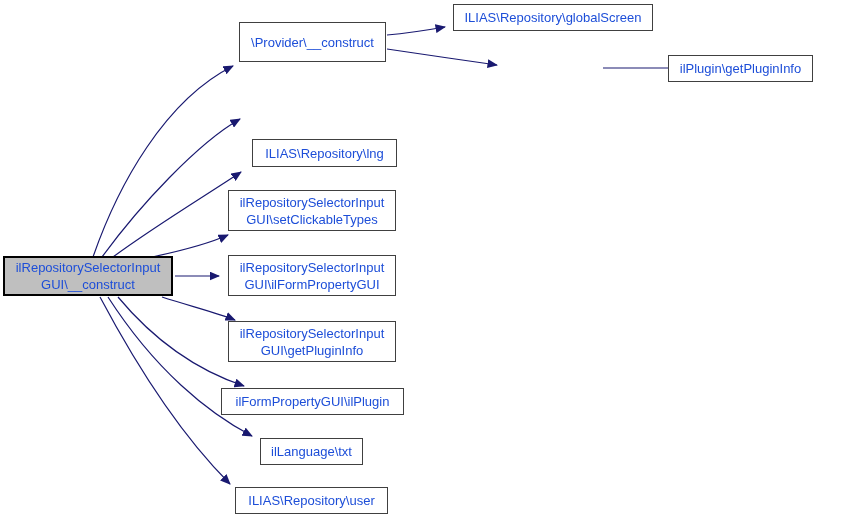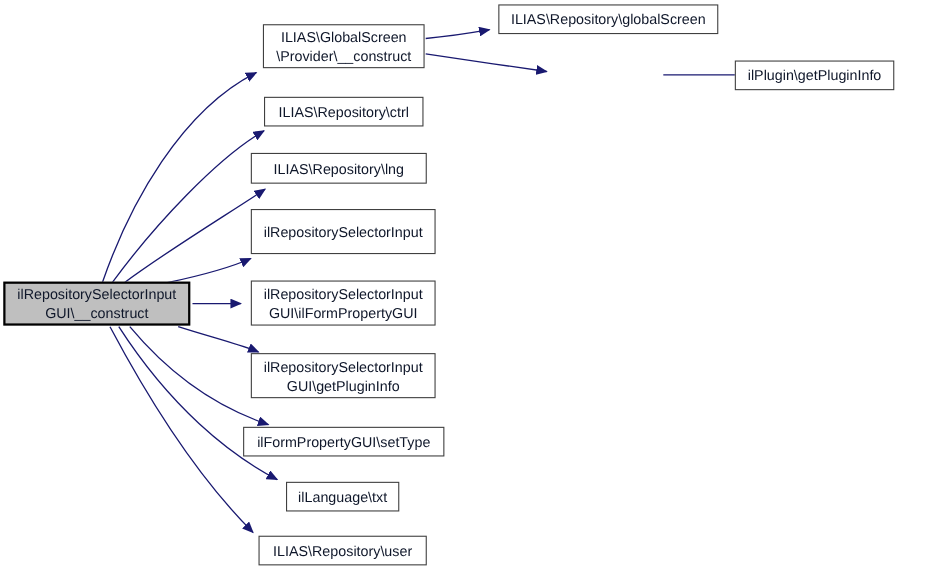--- a/index.html
+++ b/index.html
@@ -14,21 +14,21 @@
   .edge-layer {
     position: absolute;
     left: 0; top: 0;
     width: 851px; height: 521px;
   }
   .node {
     position: absolute;
     box-sizing: border-box;
     background: #ffffff;
     border: 1px solid #404040;
-    color: #0f172a;
+    color: #1d4ed8;
     font-size: 13px;
     line-height: 17px;
     display: flex;
     flex-direction: column;
     align-items: center;
     justify-content: center;
     text-align: center;
     white-space: nowrap;
     cursor: pointer;
   }
@@ -37,21 +37,21 @@
     border: 2px solid #000000;
     cursor: default;
   }
   
   .n0  { left: 3px;   top: 256px; width: 170px; height: 40px; }
   .n1  { left: 239px; top: 22px;  width: 147px; height: 40px; }
   .n2  { left: 453px; top: 4px;   width: 200px; height: 27px; }
   .n3  { left: 504px; top: 55px;  width: 98px;  height: 27px; }
   .n4  { left: 668px; top: 55px;  width: 145px; height: 27px; }
   .n5  { left: 240px; top: 88px;  width: 145px; height: 27px; }
-  .n6  { left: 228px; top: 139px; width: 160px; height: 28px; }
+  .n6  { left: 252px; top: 139px; width: 145px; height: 28px; }
   .n7  { left: 228px; top: 190px; width: 168px; height: 41px; }
   .n8  { left: 228px; top: 255px; width: 168px; height: 41px; }
   .n9  { left: 228px; top: 321px; width: 168px; height: 41px; }
   .n10 { left: 221px; top: 388px; width: 183px; height: 27px; }
   .n11 { left: 260px; top: 438px; width: 103px; height: 27px; }
   .n12 { left: 235px; top: 487px; width: 153px; height: 27px; }
   .edge { stroke: #191970; stroke-width: 1.2; fill: none; }
 </style>
 </head>
 <body>
@@ -77,57 +77,54 @@
     <path class="edge" d="M 387,49 C 420,54 462,60 497,65" marker-end="url(#arrow)"></path>
     <path class="edge" d="M 603,68 L 693,68" marker-end="url(#arrow)"></path>
   </svg>
 
   <div class="node focus n0">
     <span>ilRepositorySelectorInput</span>
     <span>GUI\__construct</span>
   </div>
 
   <div class="node n1">
-    <span>ILIAS\GlobalScreen</span>
     <span>\Provider\__construct</span>
   </div>
 
   <div class="node n2">
     <span>ILIAS\Repository\globalScreen</span>
   </div>
 
 
   <div class="node n4">
     <span>ilPlugin\getPluginInfo</span>
   </div>
 
-  <div class="node n5">
-    <span>ILIAS\Repository\ctrl</span>
-  </div>
 
   <div class="node n6">
     <span>ILIAS\Repository\lng</span>
   </div>
 
   <div class="node n7">
     <span>ilRepositorySelectorInput</span>
+    <span>GUI\setClickableTypes</span>
   </div>
 
   <div class="node n8">
     <span>ilRepositorySelectorInput</span>
     <span>GUI\ilFormPropertyGUI</span>
   </div>
 
   <div class="node n9">
     <span>ilRepositorySelectorInput</span>
     <span>GUI\getPluginInfo</span>
   </div>
 
   <div class="node n10">
-    <span>ilFormPropertyGUI\setType</span>
+    <span>ilFormPropertyGUI\ilPlugin</span>
   </div>
 
   <div class="node n11">
     <span>ilLanguage\txt</span>
   </div>
 
   <div class="node n12">
     <span>ILIAS\Repository\user</span>
   </div>
 

